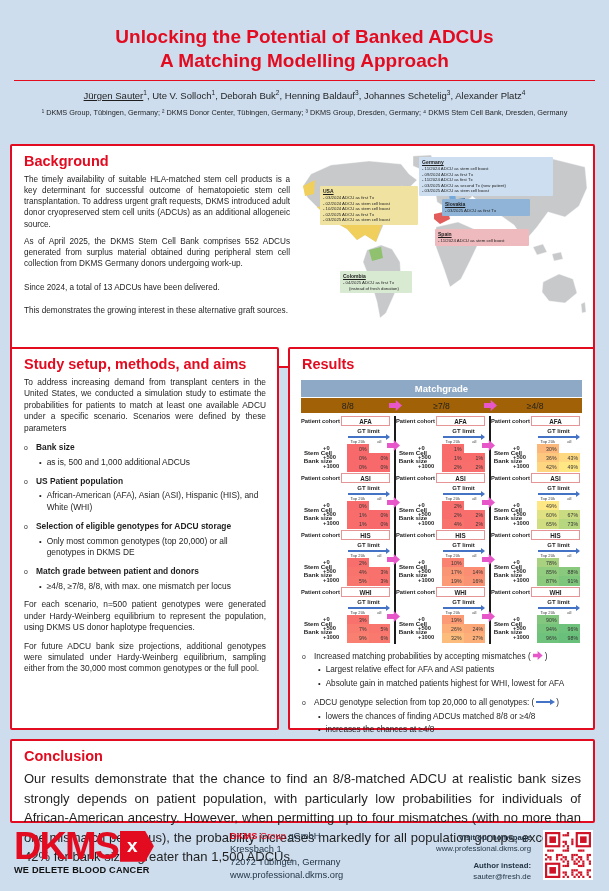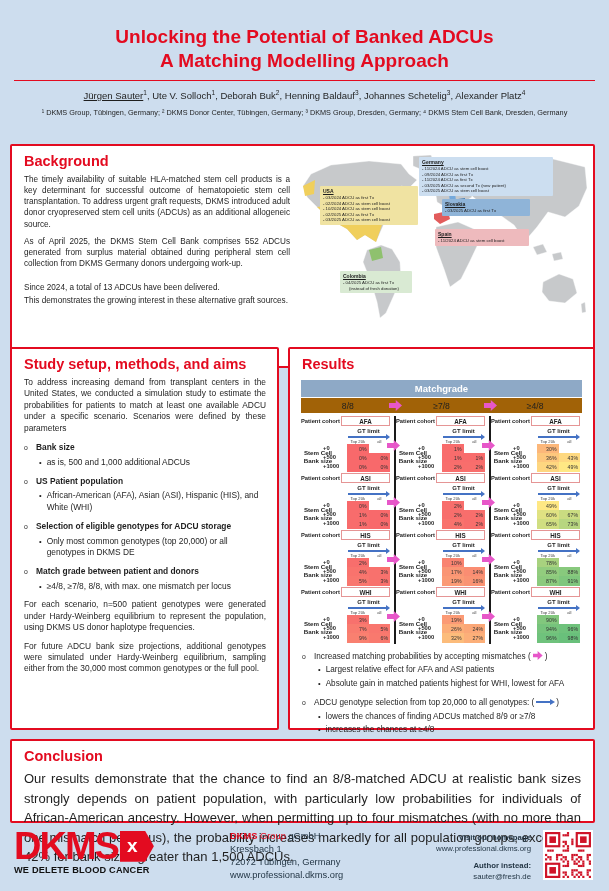--- a/index.html
+++ b/index.html
@@ -19,21 +19,21 @@
   #bg-panel{left:10px;top:144px;width:585px;height:224px;}
   #study-panel{left:10px;top:347px;width:269px;height:383px;}
   #results-panel{left:288px;top:347px;width:307px;height:383px;}
   #conclusion-panel{left:10px;top:739px;width:585px;height:84px;}
   .section-h{position:absolute;left:12px;top:7px;color:#e30b20;font-size:14.5px;font-weight:bold;}
 
   
   .bg-text{position:absolute;left:12px;top:28px;width:266px;font-size:8.2px;line-height:1.36;text-align:justify;color:#1f1f1f;}
   .bg-p1{margin-top:6px;}
   .bg-p2{margin-top:13px;}
-  .bg-p3{margin-top:2px;}
+  .bg-p3{margin-top:12px;}
   .map{position:absolute;right:4px;top:6px;width:292px;height:178px;}
   .map svg{position:absolute;left:0;top:0;}
   .map-box{position:absolute;padding:2px 3px;color:#1d1d1d;border-radius:1px;}
   .map-box-title{font-size:5px;font-weight:bold;text-decoration:underline;margin-bottom:1px;}
   .map-item{font-size:4.3px;line-height:1.3;}
   .map-item.cont{margin-left:6px;}
   .mb0{left:23px;top:34px;width:92px;background:#f0e3a2;}
   .mb1{left:122px;top:5px;width:128px;background:#ccdef0;}
   .mb2{left:145px;top:47px;width:82px;background:#8fb4d8;}
   .mb3{left:138px;top:77px;width:88px;background:#eebabd;}
@@ -520,21 +520,21 @@
         <div class="psub obs-sub">
           <span class="smark">•</span>
           <span>Absolute gain in matched patients highest for WHI, lowest for AFA</span>
         </div>
         <div class="obs-main">
           <span class="pmark">o</span>
           <span>ADCU genotype selection from top 20,000 to all genotypes: (<span class="arrow-blue-inline"></span>)</span>
         </div>
         <div class="psub obs-sub">
           <span class="smark">•</span>
-          <span>lowers the chances of finding ADCUs matched 8/9 or ≥7/8</span>
+          <span>lowers the chances of finding ADCUs matched 8/8 or ≥4/8</span>
         </div>
         <div class="psub obs-sub">
           <span class="smark">•</span>
           <span>increases the chances at ≥4/8</span>
         </div>
       </div>
   <div class="parrow" style="left: 99px; top: 51px;"></div>
       <div class="parrow" style="left: 194px; top: 51px;"></div>
     </div>
 

